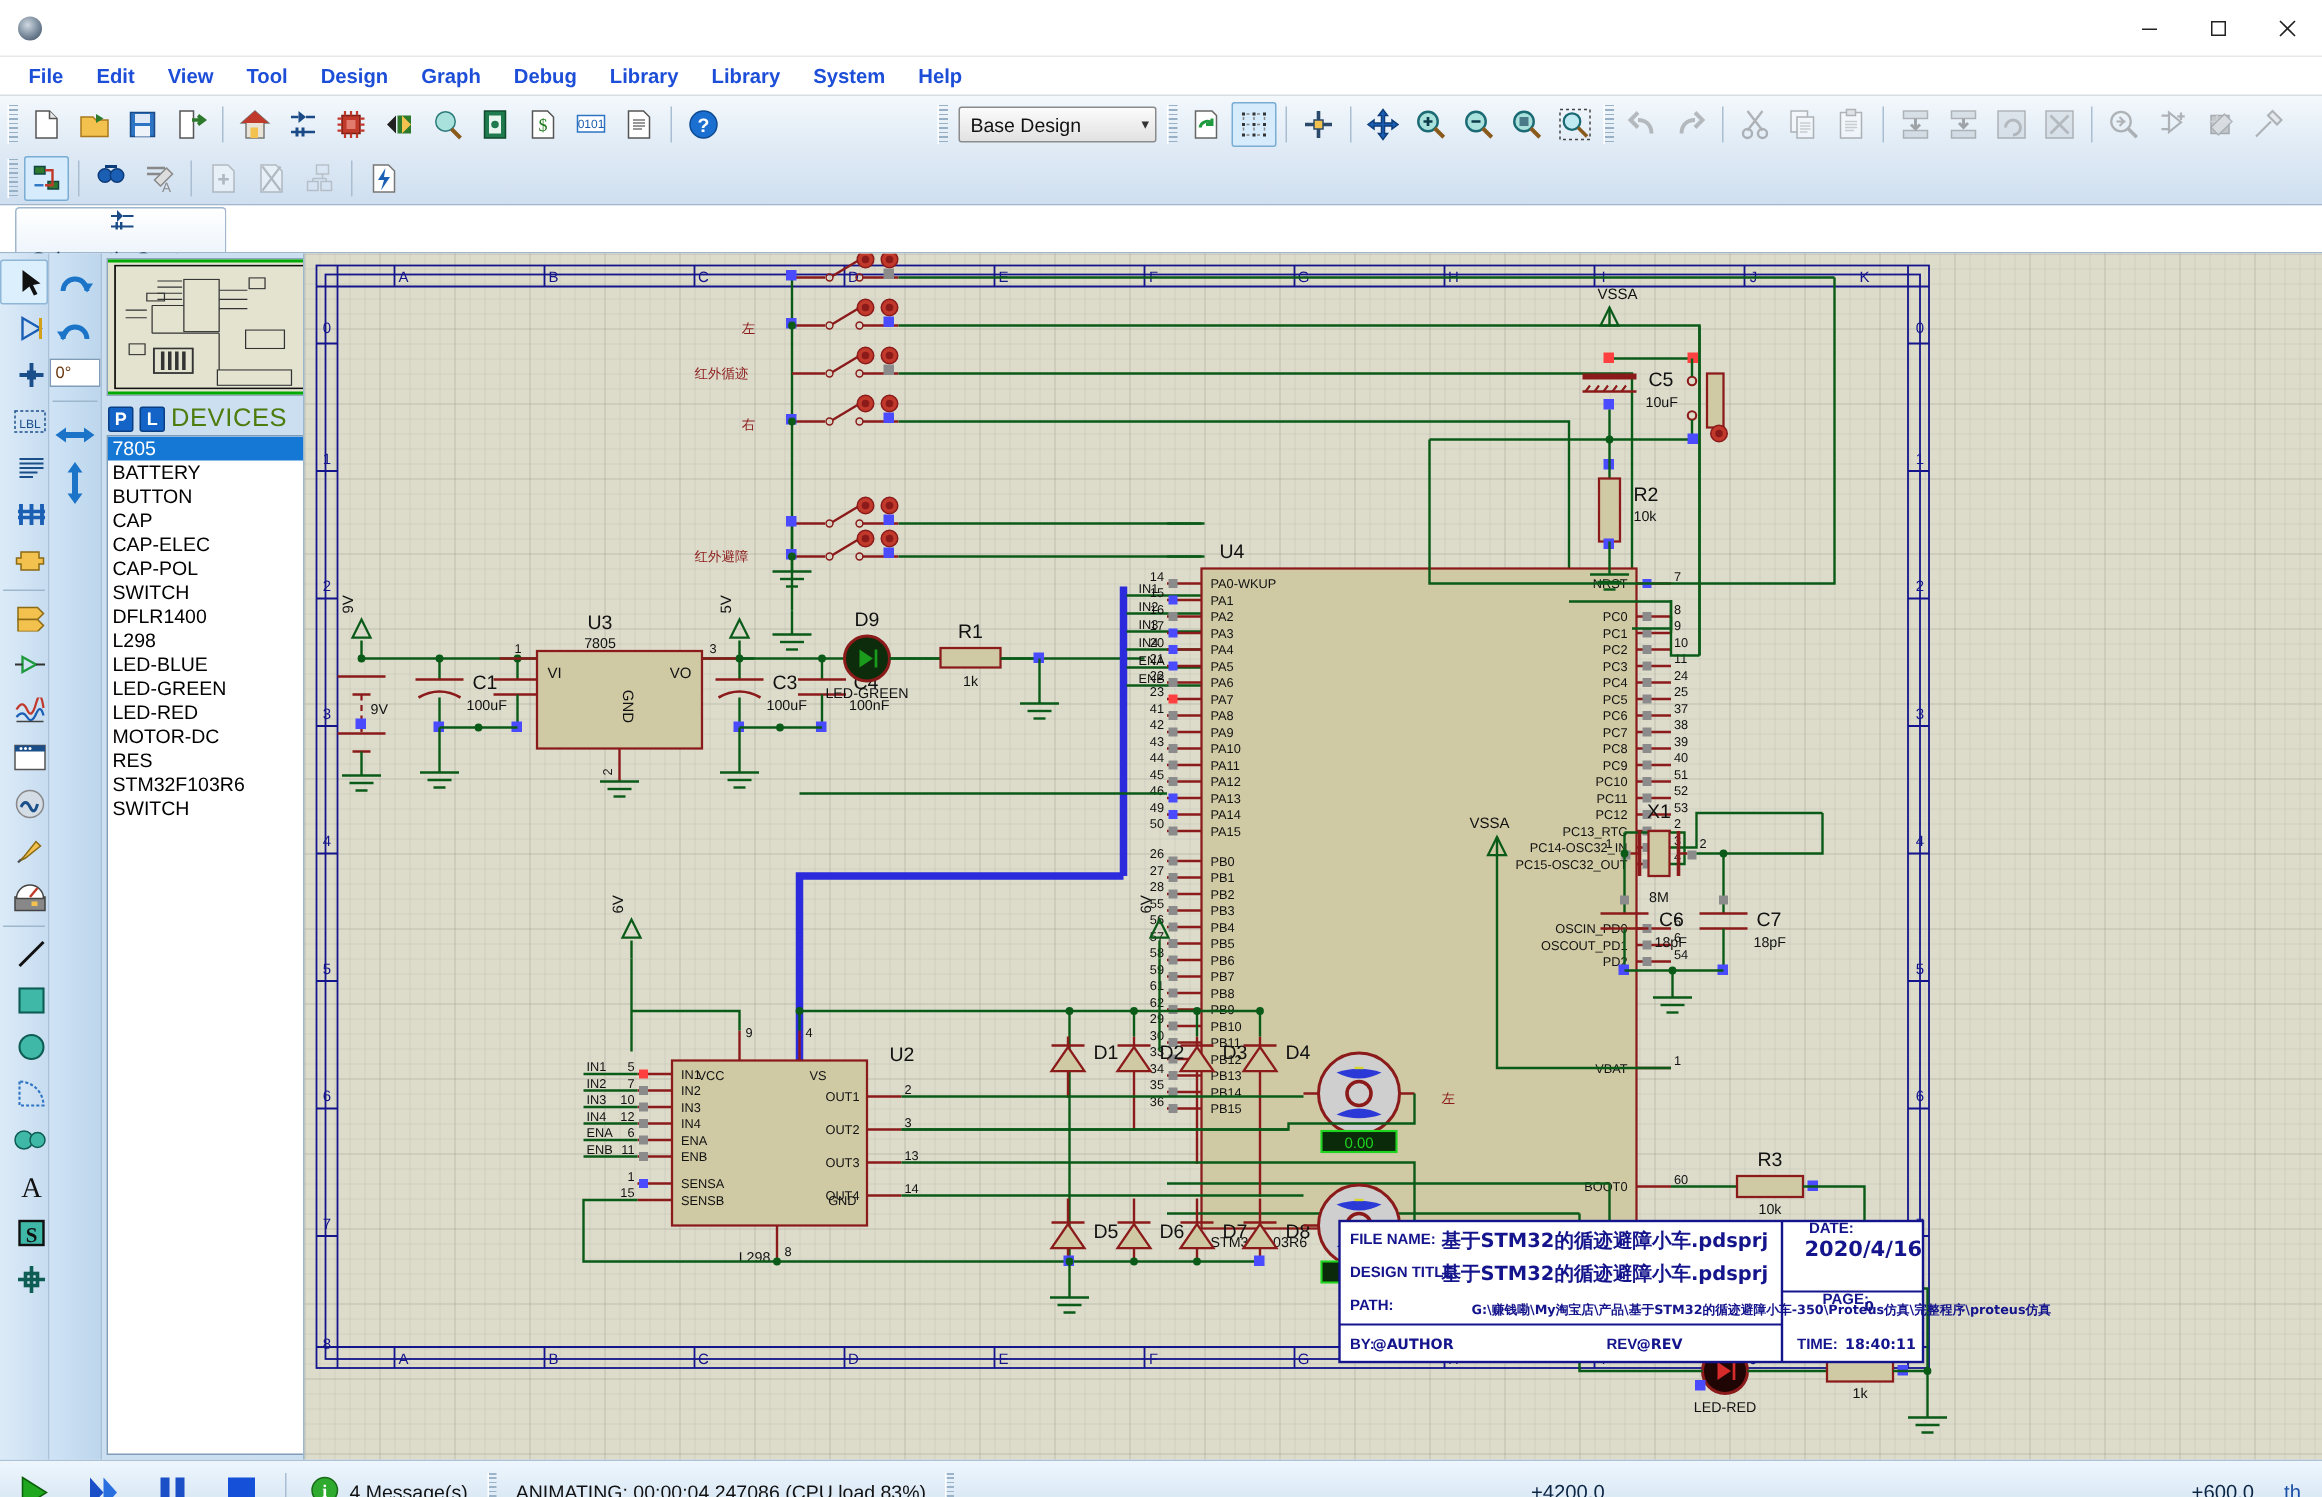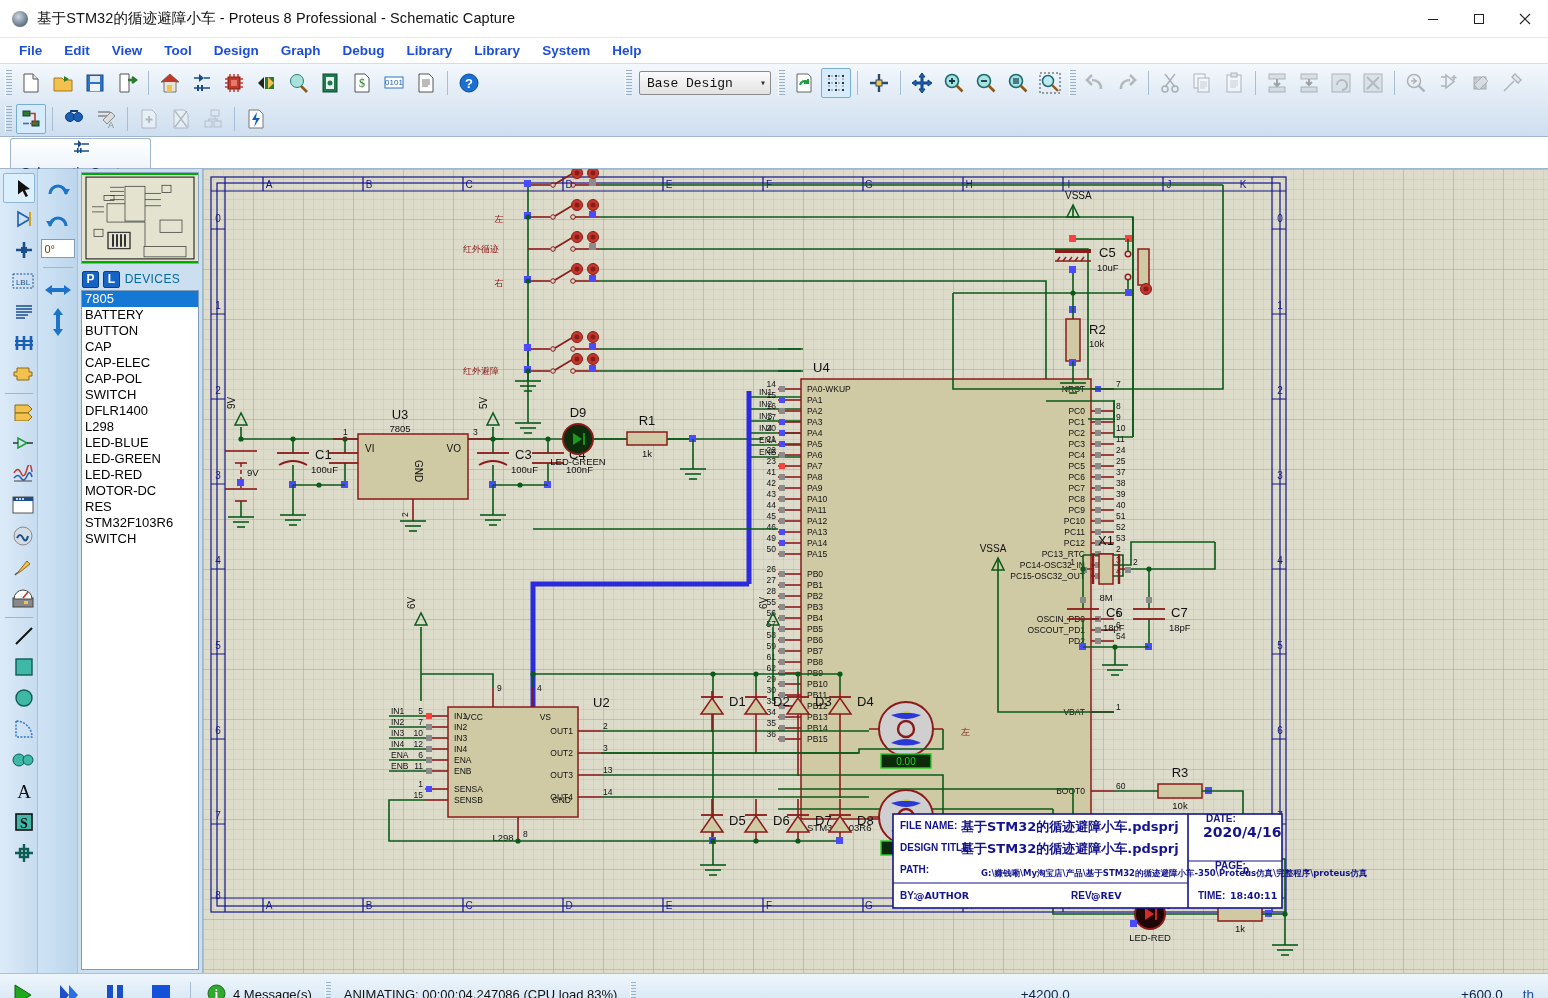--- a/index.html
+++ b/index.html
@@ -45,21 +45,21 @@
   .tb-btn{
     width:30px;height:30px;display:flex;align-items:center;justify-content:center;
     margin:0 1px; border:1px solid transparent; border-radius:2px; flex:none;
   }
   .tb-btn.active{ background:#d6ebfb; border:1px solid #7aadd4;}
   .tb-sep{ width:1px;height:24px;background:#a9bed2;margin:0 5px; flex:none;}
   .tb-btn.dis{ opacity:.40; }
   .combo{
     width:132px;height:24px;background:linear-gradient(#fbfbfb,#e2e2e2);
     border:1px solid #8b8b8b; border-radius:2px; display:flex;align-items:center;
-    padding:0 4px 0 7px; font-size:13px; color:#111; margin:0 4px; flex:none;font-family:Liberation Mono, monospace;
+    padding:0 4px 0 7px; font-size:13px; color:#111; margin:0 4px; flex:none;
   }
   .combo .lbl{flex:1;}
   .combo .arr{ font-size:10px; color:#333;}
 
   
   #tabstrip{ height:32px; background:#ffffff; display:flex; align-items:flex-end;
     border-bottom:1px solid #9fb6cd; padding-left:10px;}
   .doctab{
     height:30px;display:flex;align-items:center;gap:7px;padding:0 10px;
     border:1px solid #9fb6cd;border-bottom:none;border-radius:3px 3px 0 0;
@@ -90,21 +90,21 @@
 
   #devpanel{ flex:1; display:flex; flex-direction:column; background:#ccdff0; padding:3px;}
   #preview{ height:92px; border:1px solid #8ba6bd; background:#e3e3d0; position:relative;
             margin-bottom:4px;}
   #preview .grn{position:absolute;left:0;right:0;height:2px;background:#0a0;}
   #devhdr{ height:22px; background:#ccdff0; display:flex;align-items:center; gap:4px;
            padding-left:1px; }
   .pill{ width:17px;height:17px; background:#1464c8; color:#fff; font-size:12px;
          font-weight:bold; display:flex;align-items:center;justify-content:center;
          border:1px solid #0b3f84; border-radius:2px;}
-  #devhdr .dtitle{ flex:1; text-align:center; font-size:12px; color:#0369a1;
+  #devhdr .dtitle{ flex:1; text-align:center; font-size:17px; color:#4d7c0f;
                    letter-spacing:.4px; padding-right:18px;}
   #devlist{ flex:1; background:#fff; border:1px solid #7f9db9; overflow:hidden;}
   .dev{ height:16px; padding:0 3px; font-size:13px; color:#000; line-height:16px;
         white-space:nowrap;}
   .dev.sel{ background:#1578d4; color:#fff;}
 
   
   #schematic{ flex:1; position:relative; overflow:hidden;
     background:#dddccb;
     background-image:
@@ -133,21 +133,20 @@
      background:repeating-linear-gradient(to bottom,#9bb3c8 0 1px,transparent 1px 3px);
      border-left:1px solid #fff;margin:0 3px; flex:none;}
   .sb-fill{flex:1;}
   .coord{ font-size:13.5px;color:#0b2545;}
 </style>
 </head>
 <body>
 
 <div id="titlebar">
   <div class="tb-icon"></div>
-  <div class="tb-text">基于STM32的循迹避障小车 - Proteus 8 Professional - Schematic Capture</div>
   <div class="winbtns">
     <div class="winbtn">
       <svg width="12" height="12">
           <line x1="1" y1="6.5" x2="11" y2="6.5" stroke="#222" stroke-width="1"></line>
         </svg>
     </div>
     <div class="winbtn">
       <svg width="12" height="12">
           <rect x="1.5" y="1.5" width="9" height="9" fill="none" stroke="#222" stroke-width="1"></rect>
         </svg>

